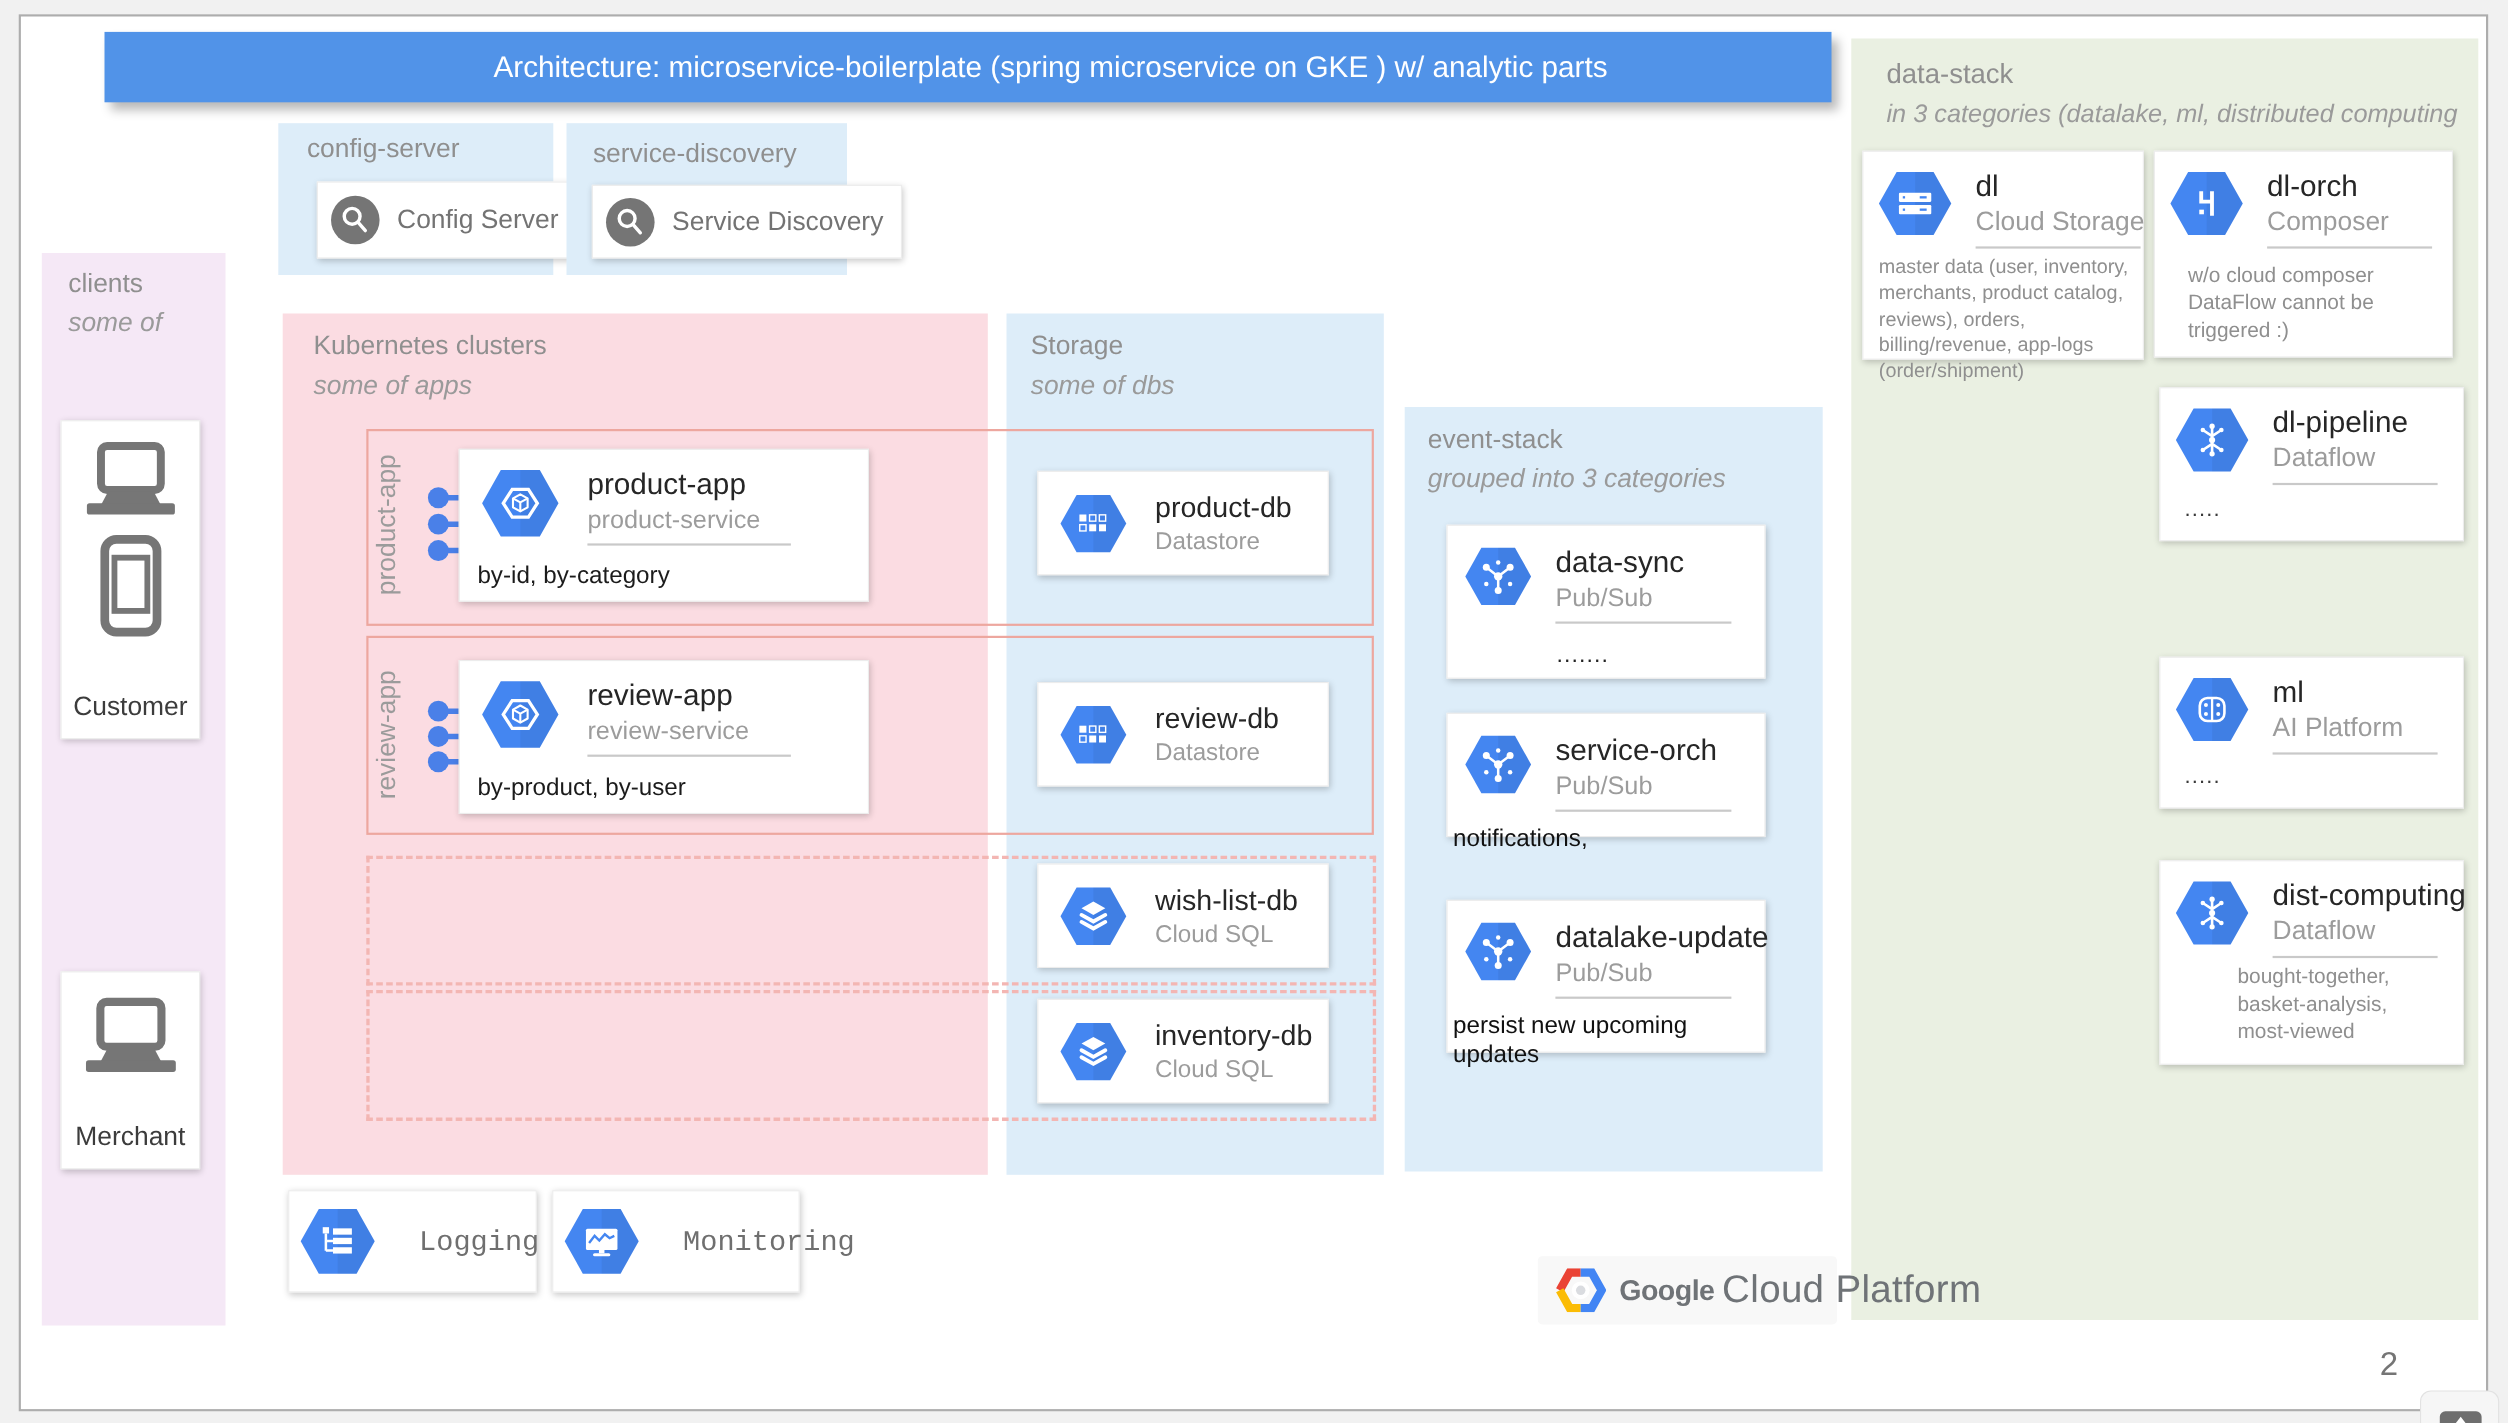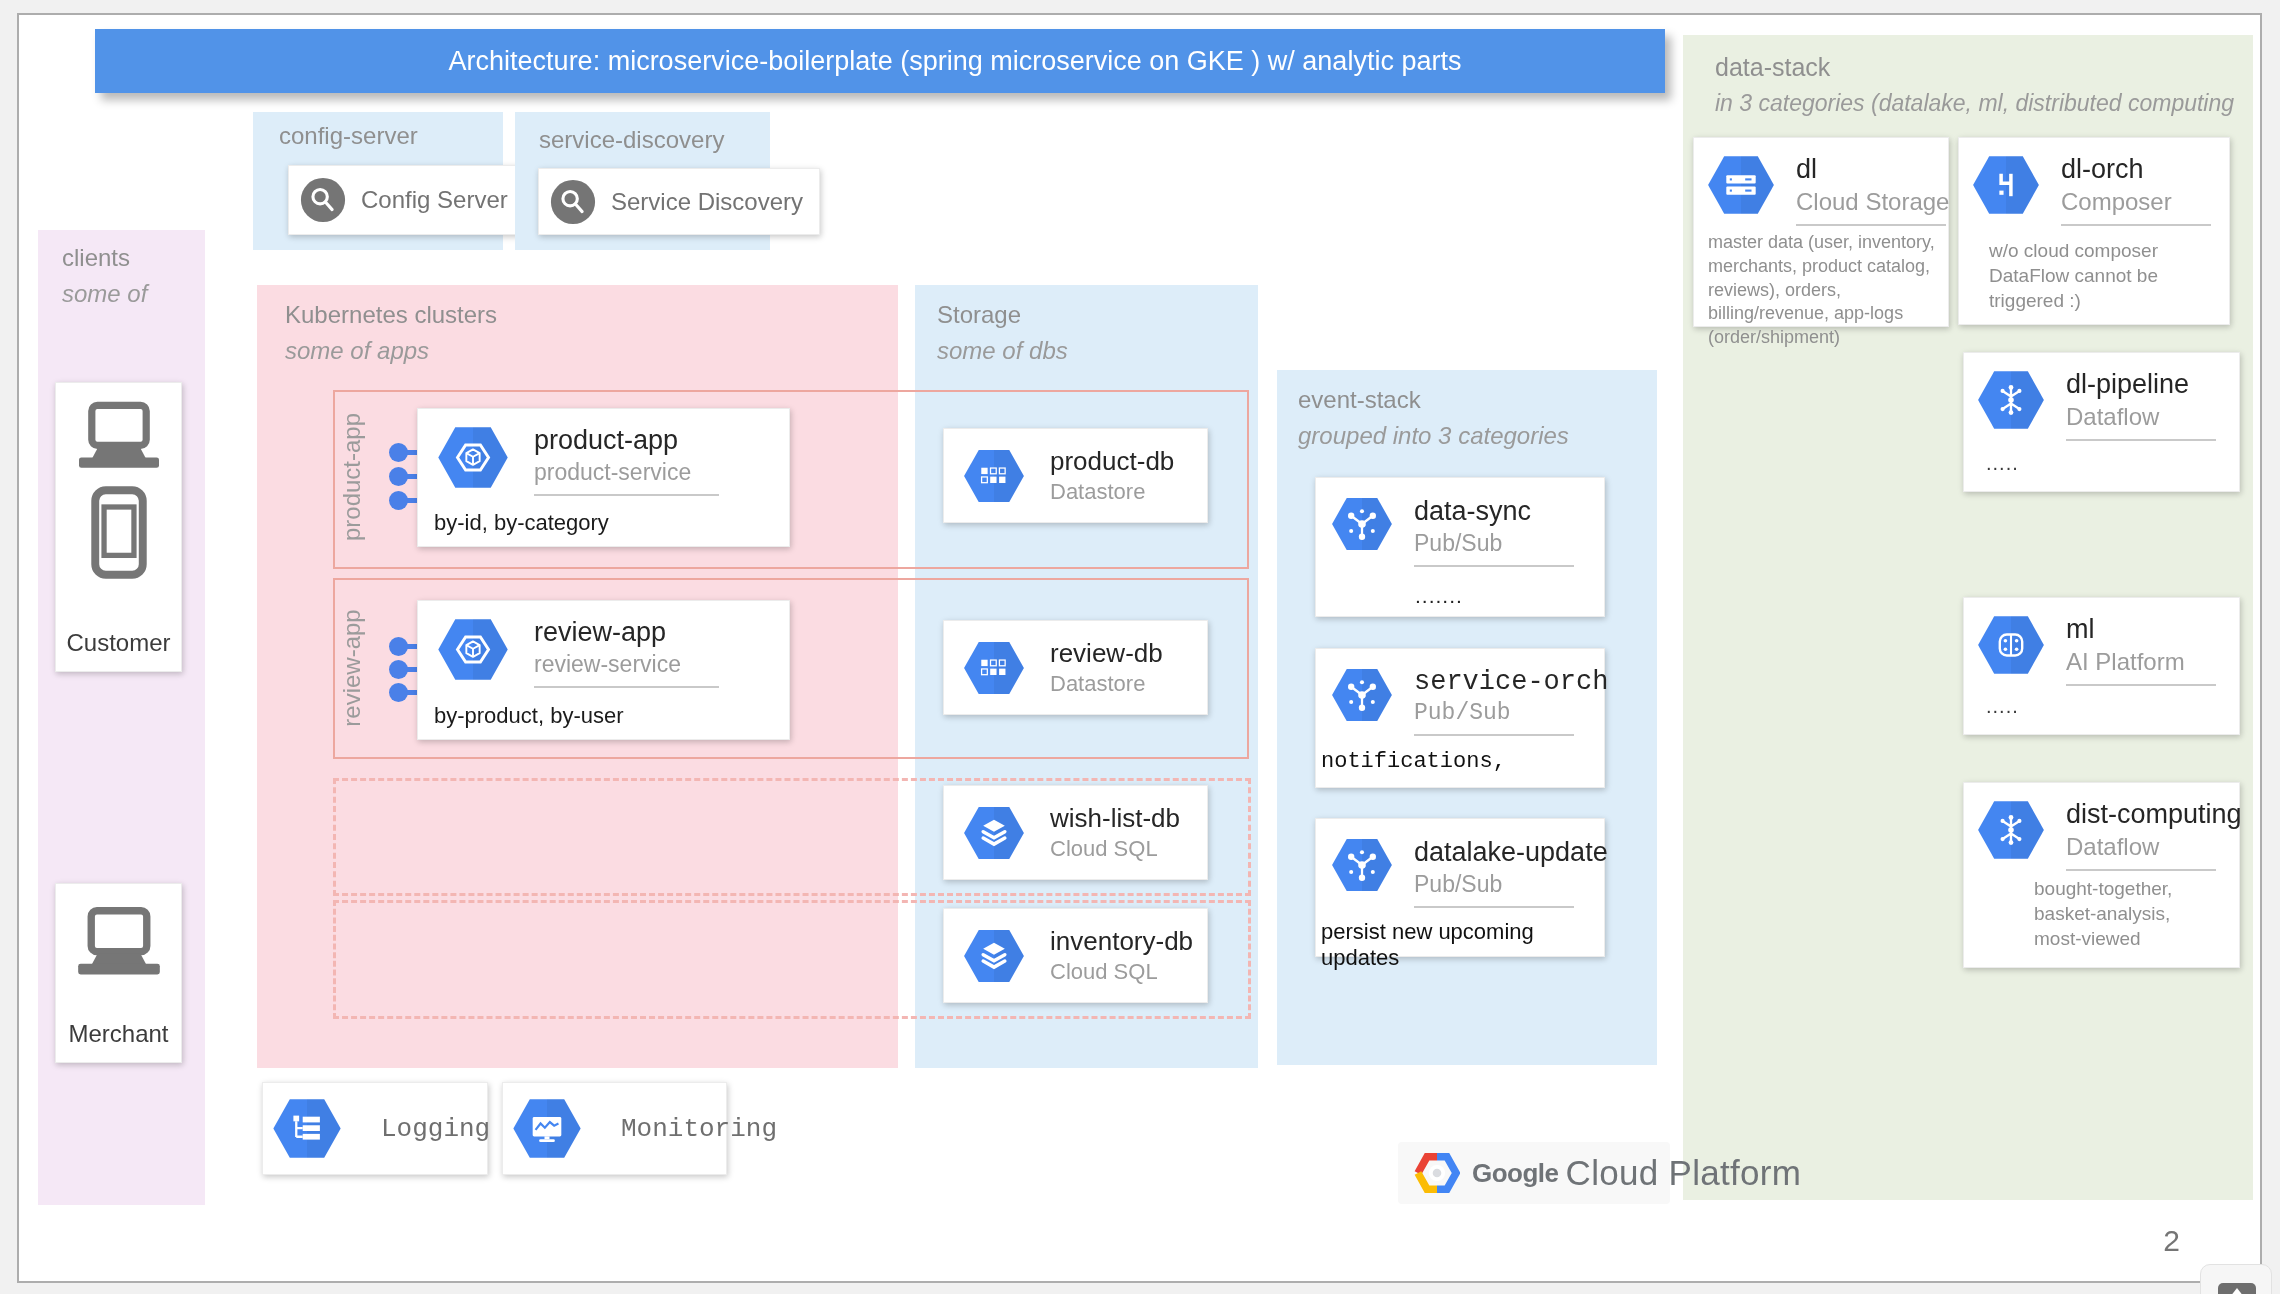--- a/index.html
+++ b/index.html
@@ -69,21 +69,21 @@
   .dbcard .tcol{margin-left:24px;}
   .dbcard .ctitle{font-size:26px;}
   .dbcard .csub{font-size:22px;margin-top:2px;}
   .db-product{left:943px;top:428px;}
   .db-review{left:943px;top:620px;}
   .db-wish{left:943px;top:785px;}
   .db-inventory{left:943px;top:908px;}
 
   .evcard{width:290px;}
   .ev1{left:1315px;top:477px;height:140px;}
-  .ev2{left:1315px;top:648px;height:140px;font-family:Liberation Mono, monospace;}
+  .ev2{left:1315px;top:648px;height:113px;}
   .ev3{left:1315px;top:818px;height:139px;}
   .evcard .card-row{padding:18px 0 0 14px;}
   .evcard .tcol{margin-left:20px;}
   .evcard .divider{width:160px;}
   .ev-note-indent{position:absolute;left:99px;top:106px;font-size:21px;color:#222;letter-spacing:1px;}
   .ev-note-left{position:absolute;left:5px;top:100px;font-size:22px;color:#111;width:256px;line-height:1.2;}
 
   .dscard .card-row{padding:16px 0 0 12px;}
   .dscard .tcol{margin-left:20px;}
   .dscard .csub{font-size:24px;}

